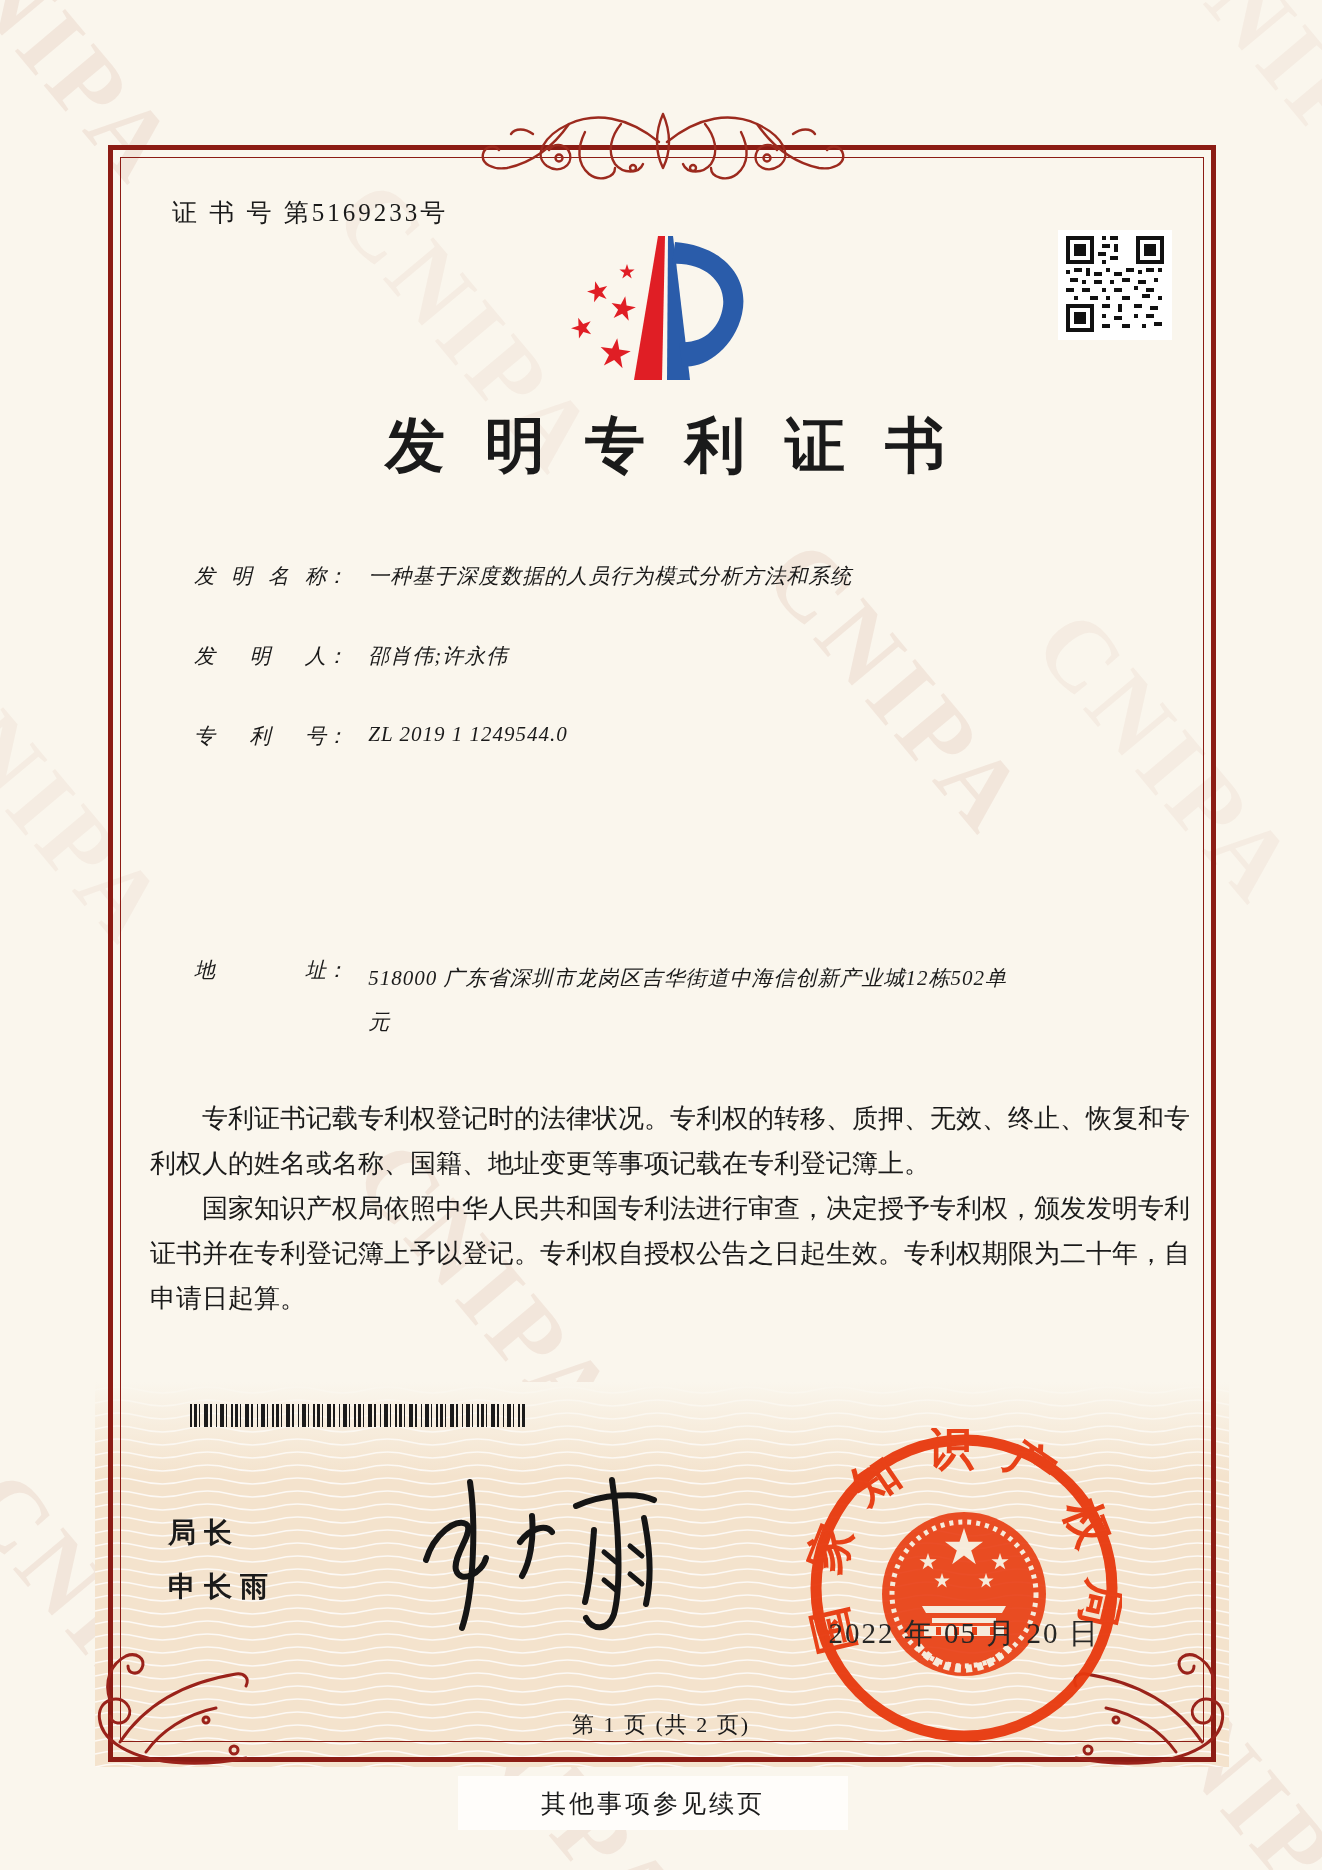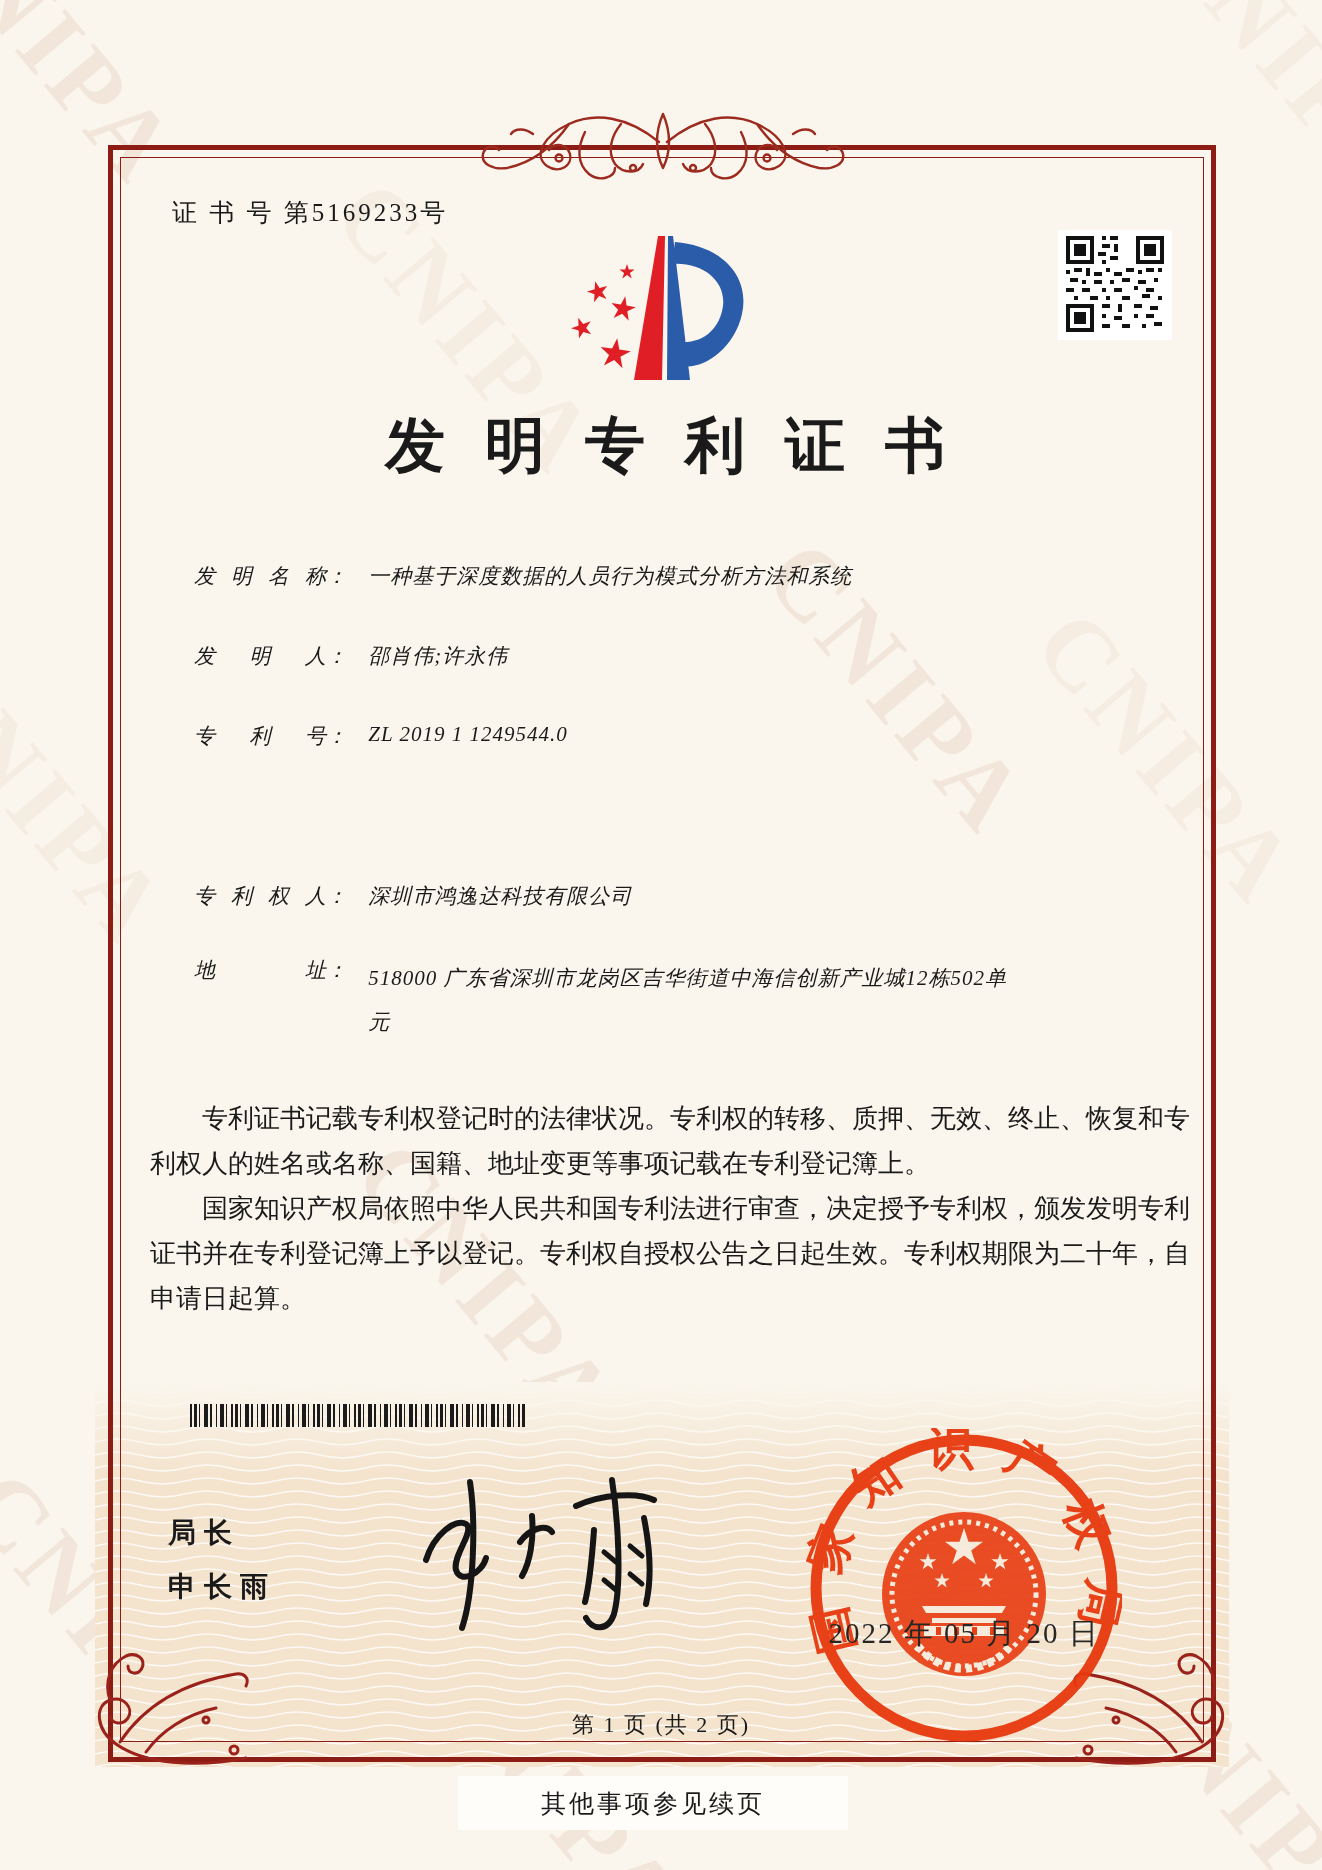--- a/index.html
+++ b/index.html
@@ -169,24 +169,20 @@
     <span class="flabel">发明名称</span><span class="colon">：</span>
     <span class="fvalue">一种基于深度数据的人员行为模式分析方法和系统</span>
   </div>
   <div class="frow" style="top:642px">
     <span class="flabel">发明人</span><span class="colon">：</span>
     <span class="fvalue">邵肖伟;许永伟</span>
   </div>
   <div class="frow" style="top:722px">
     <span class="flabel">专利号</span><span class="colon">：</span>
     <span class="fvalue">ZL 2019 1 1249544.0</span>
-  </div>
-  <div class="frow" style="top:882px">
-    <span class="flabel">专利权人</span><span class="colon">：</span>
-    <span class="fvalue">深圳市鸿逸达科技有限公司</span>
   </div>
   <div class="frow" style="top:956px">
     <span class="flabel">地址</span><span class="colon">：</span>
     <span class="fvalue addr">518000 广东省深圳市龙岗区吉华街道中海信创新产业城12栋502单元</span>
   </div>
 
   <div class="bodytext">
     <p>专利证书记载专利权登记时的法律状况。专利权的转移、质押、无效、终止、恢复和专利权人的姓名或名称、国籍、地址变更等事项记载在专利登记簿上。</p>
     <p>国家知识产权局依照中华人民共和国专利法进行审查，决定授予专利权，颁发发明专利证书并在专利登记簿上予以登记。专利权自授权公告之日起生效。专利权期限为二十年，自申请日起算。</p>
   </div>

